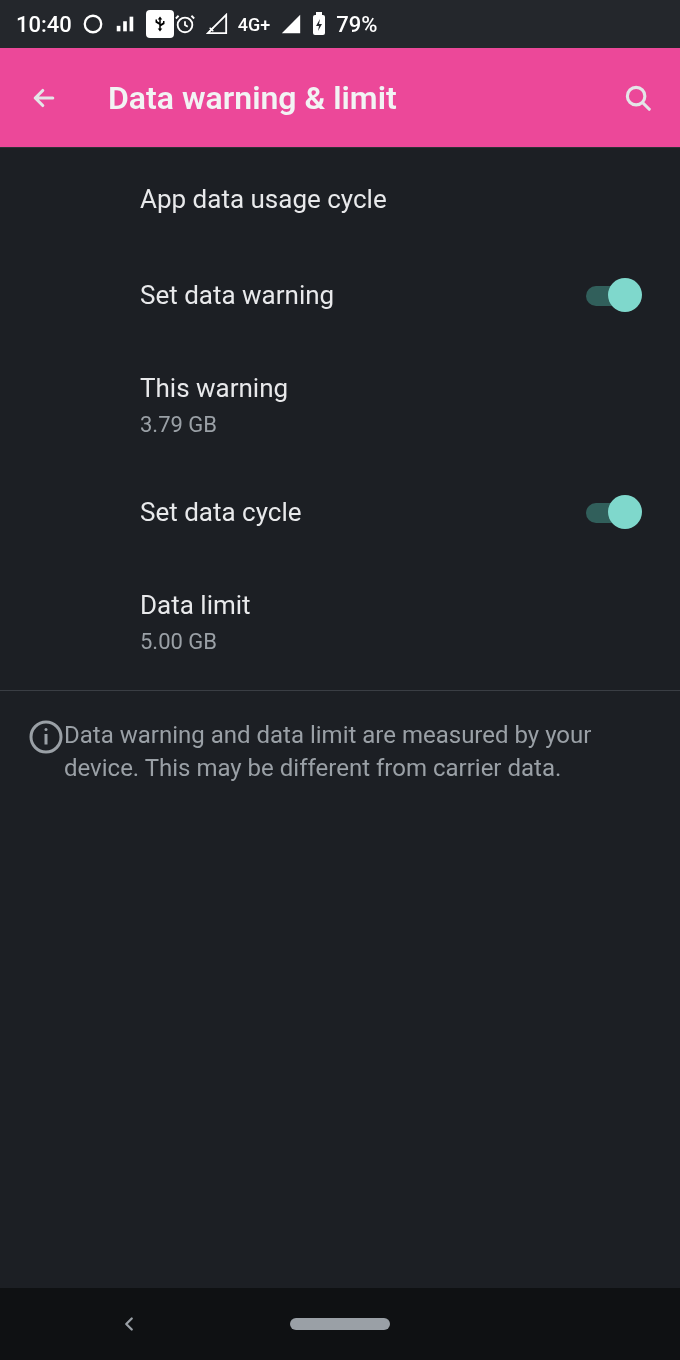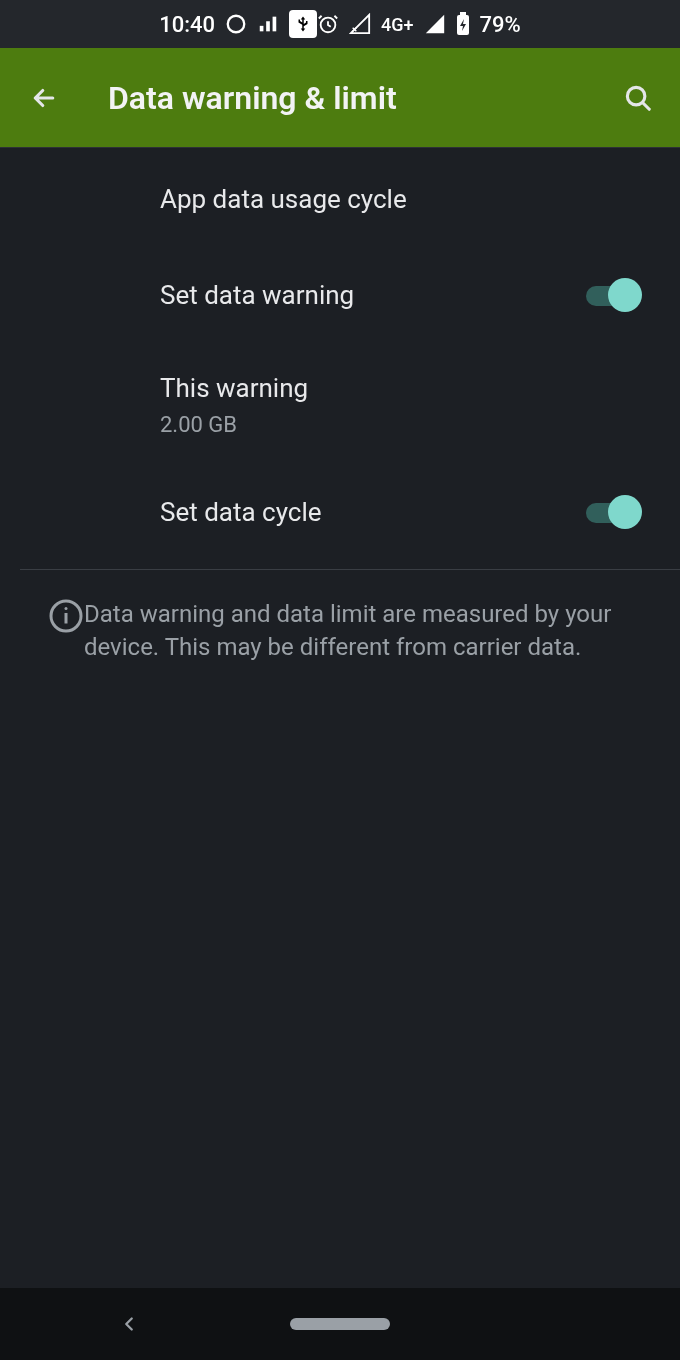--- a/index.html
+++ b/index.html
@@ -8,57 +8,57 @@
     height: 1360px;
     background: #1c1f24;
     color: #e4e6e8;
     font-family: Roboto, "Helvetica Neue", Arial, sans-serif;
     overflow: hidden;
   }
   .status-bar {
     height: 48px;
     display: flex;
     align-items: center;
-    justify-content: center;
+    justify-content: flex-start;
     padding: 0 16px;
     font-size: 22px;
     font-weight: 500;
     color: #fff;
     background: #24272c;
   }
   .status-left, .status-right {
     display: flex;
     align-items: center;
     gap: 10px;
   }
   .status-right { }
   .app-bar {
     height: 100px;
     display: flex;
     align-items: center;
     padding: 0 18px 0 20px;
-    background: #4d7c0f;
+    background: #ec4899;
     border-bottom: 1px solid #2d3136;
   }
   .app-bar .title {
     flex: 1;
     font-size: 32px;
     font-weight: 600;
     color: #f2f3f4;
     margin-left: 40px;
   }
   .icon-btn {
     width: 48px;
     height: 48px;
     display: flex;
     align-items: center;
     justify-content: center;
     color: #e4e6e8;
   }
-  .content { padding-top: 4px; padding-left: 20px; }
+  .content { padding-top: 4px; }
   .row {
     display: flex;
     align-items: center;
     padding: 28px 34px 28px 140px;
     min-height: 96px;
   }
   .row-text { flex: 1; }
   .row-title {
     font-size: 26px;
     color: #e8e9eb;
@@ -220,34 +220,40 @@
     </div>
     <div class="switch">
       <div class="switch-track"></div>
         <div class="switch-thumb"></div>
     </div>
   </div>
 
   <div class="row">
     <div class="row-text">
       <div class="row-title">This warning</div>
-      <div class="row-sub">2.00 GB</div>
+      <div class="row-sub">3.79 GB</div>
     </div>
   </div>
 
   <div class="row">
     <div class="row-text">
       <div class="row-title">Set data cycle</div>
     </div>
     <div class="switch">
       <div class="switch-track"></div>
         <div class="switch-thumb"></div>
     </div>
   </div>
 
+  <div class="row">
+    <div class="row-text">
+      <div class="row-title">Data limit</div>
+      <div class="row-sub">5.00 GB</div>
+    </div>
+  </div>
 
   <div class="divider"></div>
 
   <div class="footer-note">
     <span>
       <svg width="36" height="36" viewBox="0 0 24 24" fill="none" stroke="#9aa0a6" stroke-width="2">
           <circle cx="12" cy="12" r="10"></circle>
           <line x1="12" y1="10" x2="12" y2="17"></line>
           <circle cx="12" cy="7" r="1" fill="#9aa0a6" stroke="none"></circle>
         </svg>

